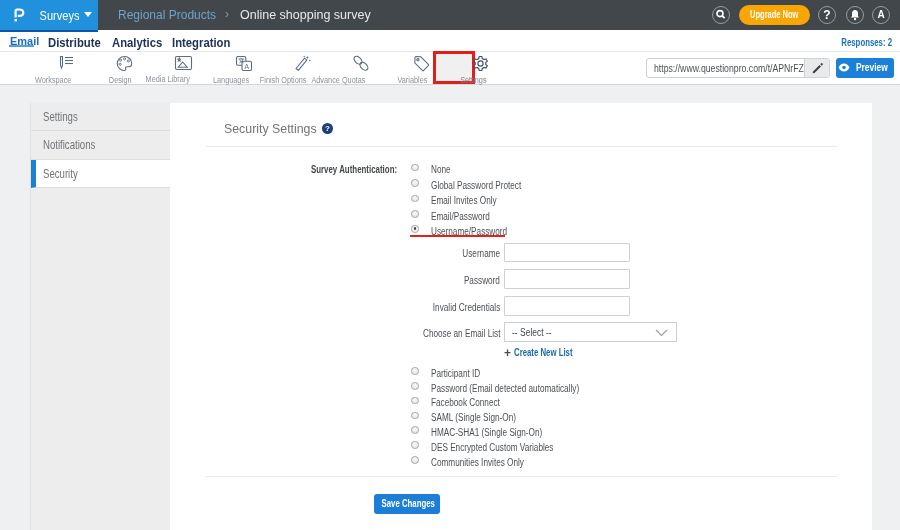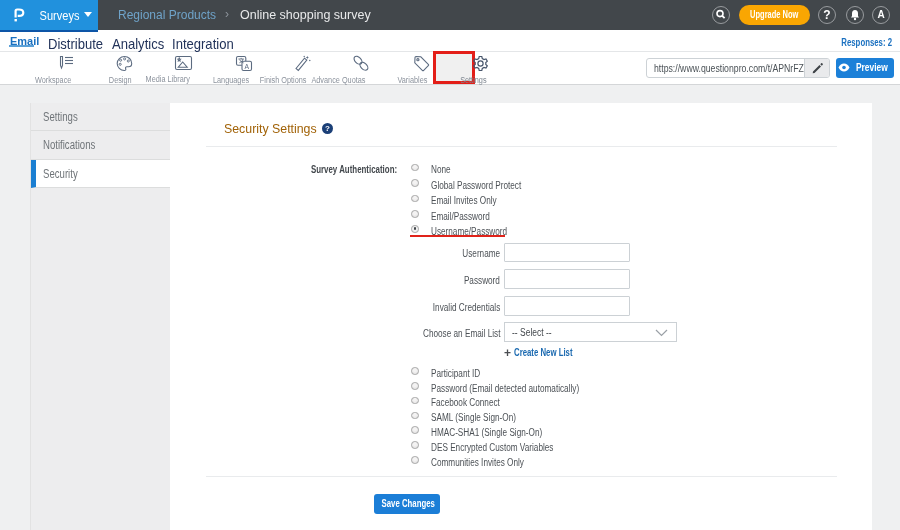--- a/index.html
+++ b/index.html
@@ -17,21 +17,21 @@
 .crumb { position:absolute; top:8px; font-size:12px; }
 .crumb1 { left:118px; color:#6fa3c9; }
 .crumbsep { left:225px; color:#8d949b; font-size:12px; top:7px; }
 .crumb2 { left:240px; color:#e9eaeb; font-size:12.5px; }
 .cicon { position:absolute; top:6px; width:18px; height:18px; border:1px solid #989b9e; border-radius:50%; color:#fff; }
 .upgr { position:absolute; left:739px; top:5px; width:71px; height:20px; background:#f9a602; border-radius:10px; color:#fff; font-size:10px; font-weight:bold; text-align:center; line-height:20px; }
 .upgr span { transform:scaleX(0.75); }
 
 
 .tabbar { position:absolute; left:0; top:30px; width:900px; height:22px; background:#fff; border-bottom:1px solid #e4e6e8; }
-.tab { position:absolute; top:5px; font-size:15px; color:#22335a; font-weight:normal; }
+.tab { position:absolute; top:5px; font-size:13px; color:#22335a; font-weight:bold; }
 .tab .in { display:inline-block; transform:scaleX(0.87); transform-origin:0 50%; }
 .edit { position:absolute; left:10px; top:5px; font-size:11px; font-weight:bold; color:#1a70c0; }
 .editline { position:absolute; left:9px; top:45px; width:25px; height:1.5px; background:#5ba0d7; }
 .responses { position:absolute; right:8px; top:7px; font-size:10px; color:#1a70c0; font-weight:bold; }
 .responses span { transform:scaleX(0.78); }
 
 
 .toolbar { position:absolute; left:0; top:52px; width:900px; height:33px; background:#fff; border-bottom:1px solid #d4d6d8; }
 .titem { position:absolute; top:0; width:70px; height:33px; text-align:right; }
 .titem svg { margin-top:3px; }
@@ -44,21 +44,21 @@
 .urlpencil { position:absolute; right:0; top:0; width:25px; height:18px; background:#e9eaec; border-left:1px solid #cdd2d6; border-radius:0 2px 2px 0; text-align:center; }
 .preview { position:absolute; left:836px; top:6px; width:58px; height:20px; background:#1c80d8; border-radius:3px; color:#fff; font-size:10.5px; font-weight:bold; text-align:center; line-height:19px; }
 .preview .txt { transform:scaleX(0.8); margin-left:2px; }
 
 
 .sidebar { position:absolute; left:30px; top:103px; width:140px; height:427px; background:#ededee; border-left:1px solid #e2e2e2; }
 .sitem { height:28.4px; line-height:28.4px; padding-left:11.5px; font-size:12px; color:#6f7478; border-bottom:1px solid #dcdddd; white-space:nowrap; }
 .sitem span { display:inline-block; transform:scaleX(0.8); transform-origin:0 50%; }
 .sitem.active { background:#fff; border-left:5px solid #1b7fd2; padding-left:6.5px; }
 .main { position:absolute; left:170px; top:103px; width:701.5px; height:427px; background:#fff; }
-.m-h2 { position:absolute; left:54.4px; top:17.5px; font-size:13px; color:#a16207; white-space:nowrap; }
+.m-h2 { position:absolute; left:54.4px; top:17.5px; font-size:13px; color:#737373; white-space:nowrap; }
 .m-h2 span { display:inline-block; transform:scaleX(0.95); transform-origin:0 50%; }
 .hr1 { position:absolute; left:35.5px; top:42.5px; width:631px; height:1px; background:#e9ebed; }
 .hr2 { position:absolute; left:35.5px; top:372.9px; width:631px; height:1px; background:#e9ebed; }
 .blabel { position:absolute; font-size:10px; font-weight:bold; color:#43484d; white-space:nowrap; }
 .blabel span { display:inline-block; transform:scaleX(0.79); transform-origin:100% 50%; }
 .flabel { position:absolute; font-size:10px; color:#4c5156; white-space:nowrap; }
 .flabel span { display:inline-block; transform:scaleX(0.82); transform-origin:100% 50%; }
 .radio { position:absolute; width:7.5px; height:7.5px; border-radius:50%; border:1px solid #a6a6a6; background:radial-gradient(circle at 50% 35%, #f4f3f3 30%, #dddcdc); }
 .radio.sel { background:#f0f0f0; }
 .radio.sel::after { content:""; position:absolute; left:1.4px; top:1.4px; width:2.8px; height:2.8px; border-radius:50%; background:#3f4449; }

